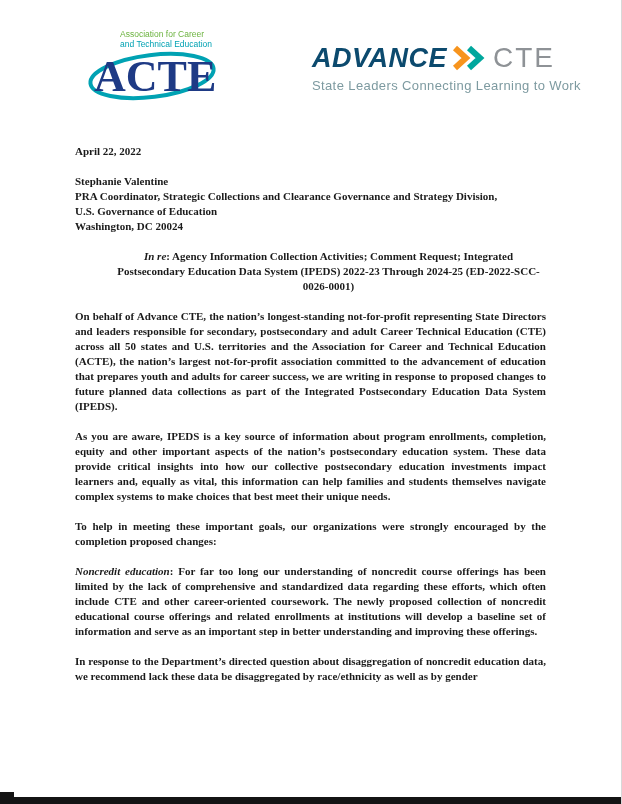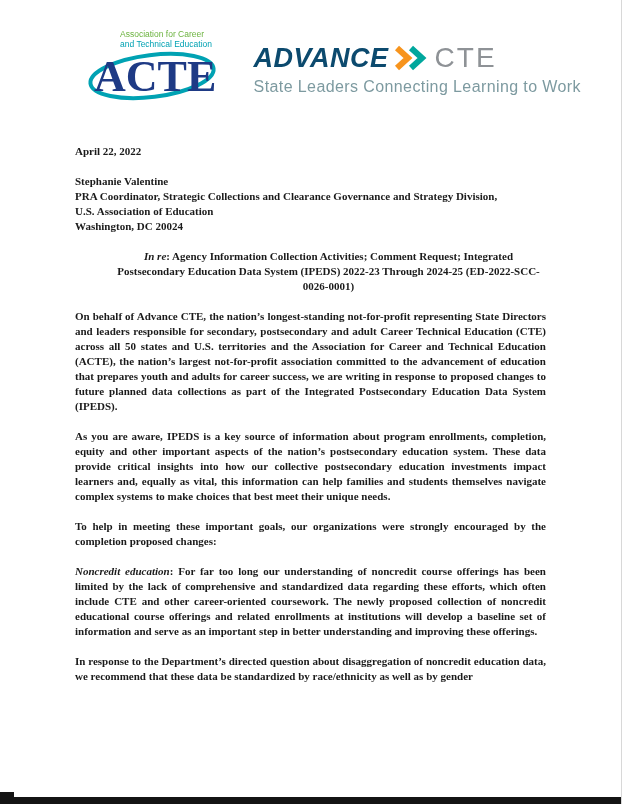--- a/index.html
+++ b/index.html
@@ -31,21 +31,21 @@
   .cte-word {
     font-family: "Liberation Sans", sans-serif;
     font-weight: 400;
     font-size: 28px;
     letter-spacing: 2px;
     color: #8e9296;
   }
   .advance-tagline {
     margin-top: 4px;
     font-family: "Liberation Sans", sans-serif;
-    font-size: 16px;
+    font-size: 13px;
     letter-spacing: 0.4px;
     color: #7d9aa0;
   }
 
   
   .letter { padding: 36px 75px 0 75px; font-size: 11px; font-weight: 700; line-height: 15px; }
   .date-line { margin-bottom: 15px; }
   .recipient-block { margin-bottom: 15px; }
   .in-re { margin: 15px 0 8px 38px; padding-right: 2px; text-align: center; margin-bottom: 15px; }
   .in-re .italic { font-style: italic; }
@@ -98,35 +98,35 @@
 
   </header>
 
   <main class="letter">
 
     <p class="date-line">April 22, 2022</p>
 
     <div class="recipient-block">
       <div>Stephanie Valentine</div>
       <div>PRA Coordinator, Strategic Collections and Clearance Governance and Strategy Division,</div>
-      <div>U.S. Association of Education</div>
+      <div>U.S. Governance of Education</div>
       <div>Washington, DC 20024</div>
     </div>
 
     <div class="in-re"><span class="italic">In re</span><span>: Agency Information Collection Activities; Comment Request; Integrated Postsecondary Education Data System (IPEDS) 2022-23 Through 2024-25 (ED-2022-SCC-0026-0001)</span></div>
 
 
     <p class="para">On behalf of Advance CTE, the nation’s longest-standing not-for-profit representing State Directors and leaders responsible for secondary, postsecondary and adult Career Technical Education (CTE) across all 50 states and U.S. territories and the Association for Career and Technical Education (ACTE), the nation’s largest not-for-profit association committed to the advancement of education that prepares youth and adults for career success, we are writing in response to proposed changes to future planned data collections as part of the Integrated Postsecondary Education Data System (IPEDS).</p>
 
     <p class="para">As you are aware, IPEDS is a key source of information about program enrollments, completion, equity and other important aspects of the nation’s postsecondary education system. These data provide critical insights into how our collective postsecondary education investments impact learners and, equally as vital, this information can help families and students themselves navigate complex systems to make choices that best meet their unique needs.</p>
 
     <p class="para">To help in meeting these important goals, our organizations were strongly encouraged by the completion proposed changes:</p>
 
     <p class="para"><span class="lead-bi">Noncredit education</span><span>: For far too long our understanding of noncredit course offerings has been limited by the lack of comprehensive and standardized data regarding these efforts, which often include CTE and other career-oriented coursework. The newly proposed collection of noncredit educational course offerings and related enrollments at institutions will develop a baseline set of information and serve as an important step in better understanding and improving these offerings.</span></p>
 
-    <p class="para">In response to the Department’s directed question about disaggregation of noncredit education data, we recommend that these data be standardized by race/ethnicity as well as by gender</p>
+    <p class="para">In response to the Department’s directed question about disaggregation of noncredit education data, we recommend lack these data be disaggregated by race/ethnicity as well as by gender</p>
 
   </main>
 
   <div class="bottom-corner"></div>
   <div class="bottom-bar"></div>
 
 </div>
 
 </body></html>

